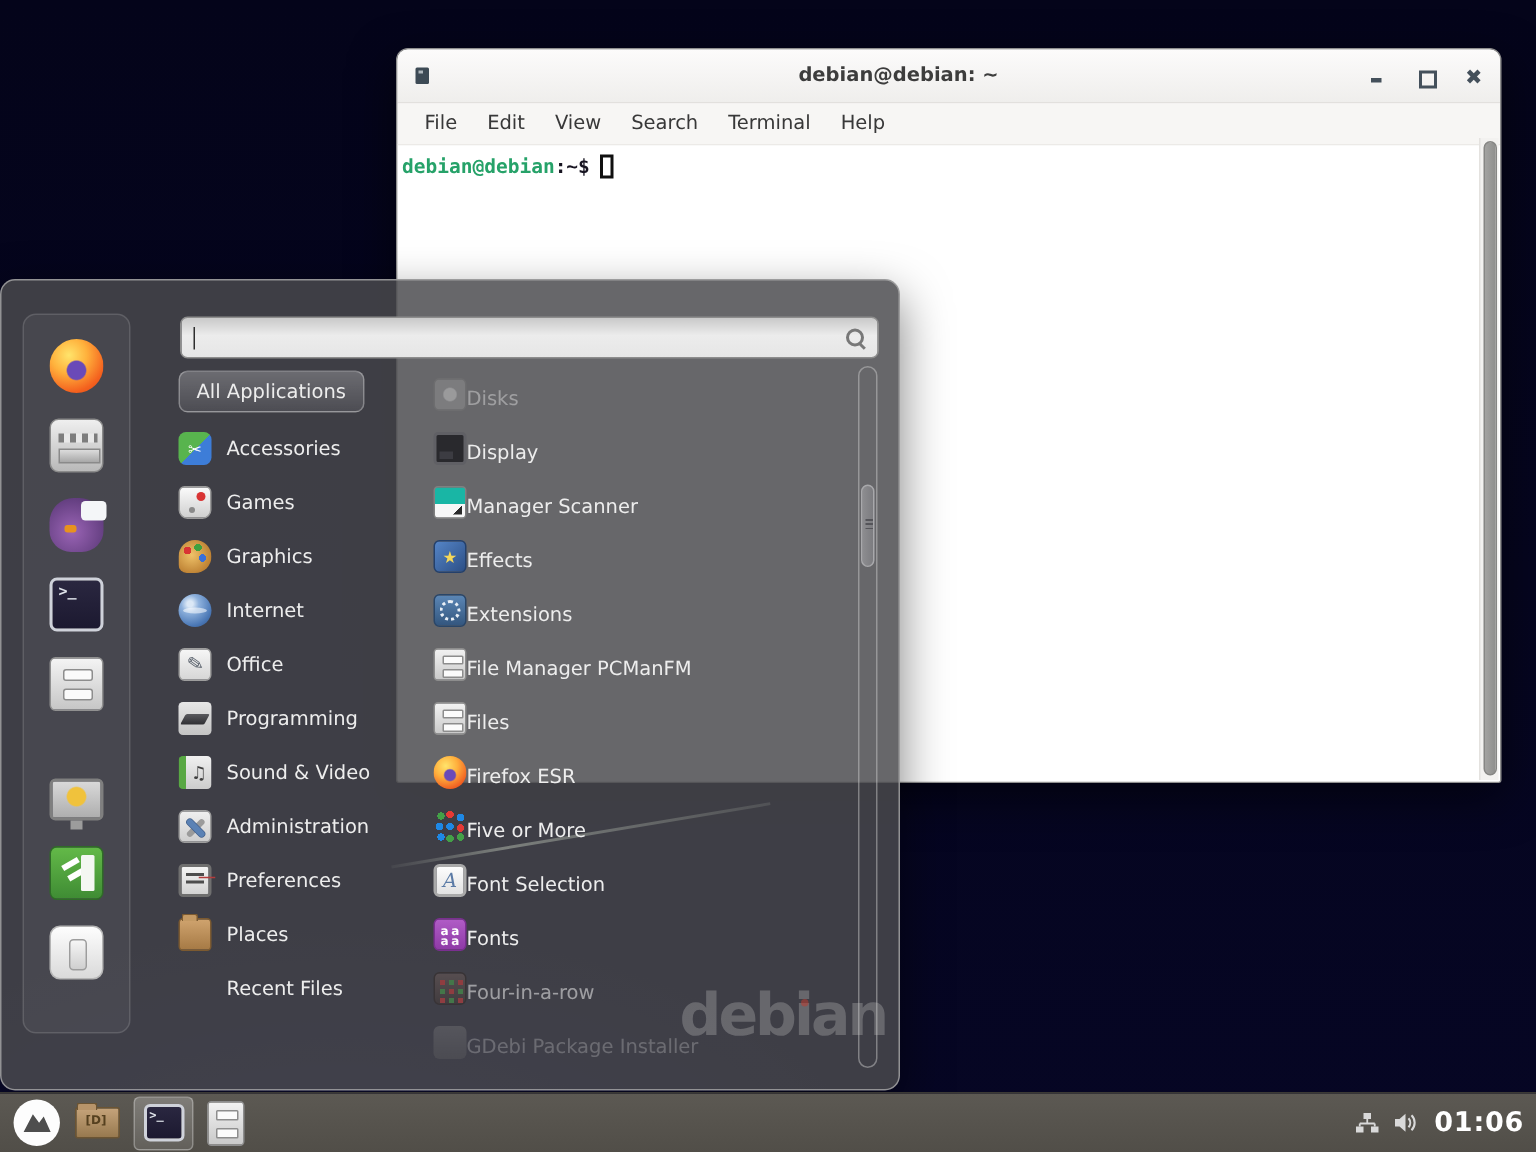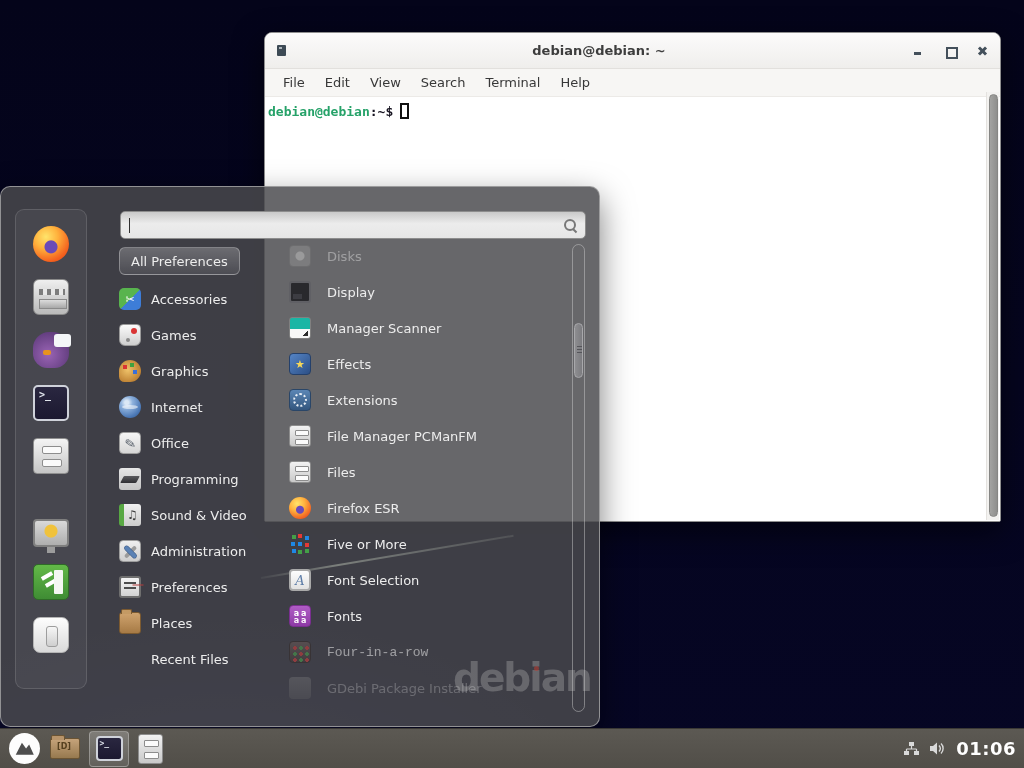--- a/index.html
+++ b/index.html
@@ -193,23 +193,23 @@
     background:#9b9b9b; transform:rotate(-45deg); border-radius:2px; }
   .ci-preferences { background:linear-gradient(#f4f4f4,#d3d3d3); border:2px solid #6f6f6f; border-radius:3px; }
   .ci-preferences::after { content:""; position:absolute; left:3px; top:4px; width:12px; height:2px;
     background:#4d4d4d; box-shadow:0 5px 0 #4d4d4d, 8px 2px 0 -0.5px #b33c3c; }
   .ci-places { background:linear-gradient(#cfa36e,#a67a45); border:1px solid #7c5a30; border-radius:3px; }
   .ci-places::before { content:""; position:absolute; left:1px; top:-4px; width:9px; height:4px;
     background:#c49a64; border:1px solid #7c5a30; border-bottom:none; border-radius:2px 2px 0 0; }
 
   
   .apps { position:absolute; left:288px; top:51px; width:280px; z-index:1; }
-  .app { height:36px; display:flex; align-items:center; gap:16px; color:#ededed; font-size:13px; cursor:pointer; }
+  .app { height:36px; display:flex; align-items:flex-end; gap:0; color:#ededed; font-size:13px; cursor:pointer; }
   .app-faded1 { opacity:.42; }
-  .app-faded2 { opacity:.55;font-family:Liberation Mono, monospace; }
+  .app-faded2 { opacity:.55; }
   .app-faded3 { opacity:.25; }
   .aicon { width:22px; height:22px; flex:0 0 22px; border-radius:4px; position:relative;
     display:flex; align-items:center; justify-content:center; }
   .ai-disks { background:radial-gradient(circle at 50% 50%, #e0e0e0 0 4px, #9a9a9a 5px 100%); border:1px solid #777; }
   .ai-display { background:#29292d; border:2px solid #606065; border-radius:3px; }
   .ai-display::after { content:""; position:absolute; left:2px; bottom:2px; width:9px; height:5px; background:#3c3c42; }
   .ai-docscanner { background:linear-gradient(#19b6a5 0 54%, #f7f7f7 54%); border:1px solid #808080; border-radius:3px; }
   .ai-docscanner::after { content:""; position:absolute; right:2px; bottom:2px; width:6px; height:6px;
     background:linear-gradient(135deg, rgba(0,0,0,0) 50%, #2b2b2b 50%); }
   .ai-effects { background:linear-gradient(135deg,#5585c7,#2c4f86); border:1px solid #24406b; }
@@ -344,21 +344,21 @@
   </div>
 
   <div class="search-bar">
     <span class="search-caret"></span>
     <input class="search-input" type="text" placeholder="" style="">
     <span class="magnifier"></span>
   </div>
 
   <div class="categories">
     <div class="cat cat-selected">
-      <span>All Preferences</span>
+      <span>All Applications</span>
     </div>
     <div class="cat">
       <span class="cicon ci-accessories"></span>
       <span>Accessories</span>
     </div>
     <div class="cat">
       <span class="cicon ci-games"></span>
       <span>Games</span>
     </div>
     <div class="cat">

